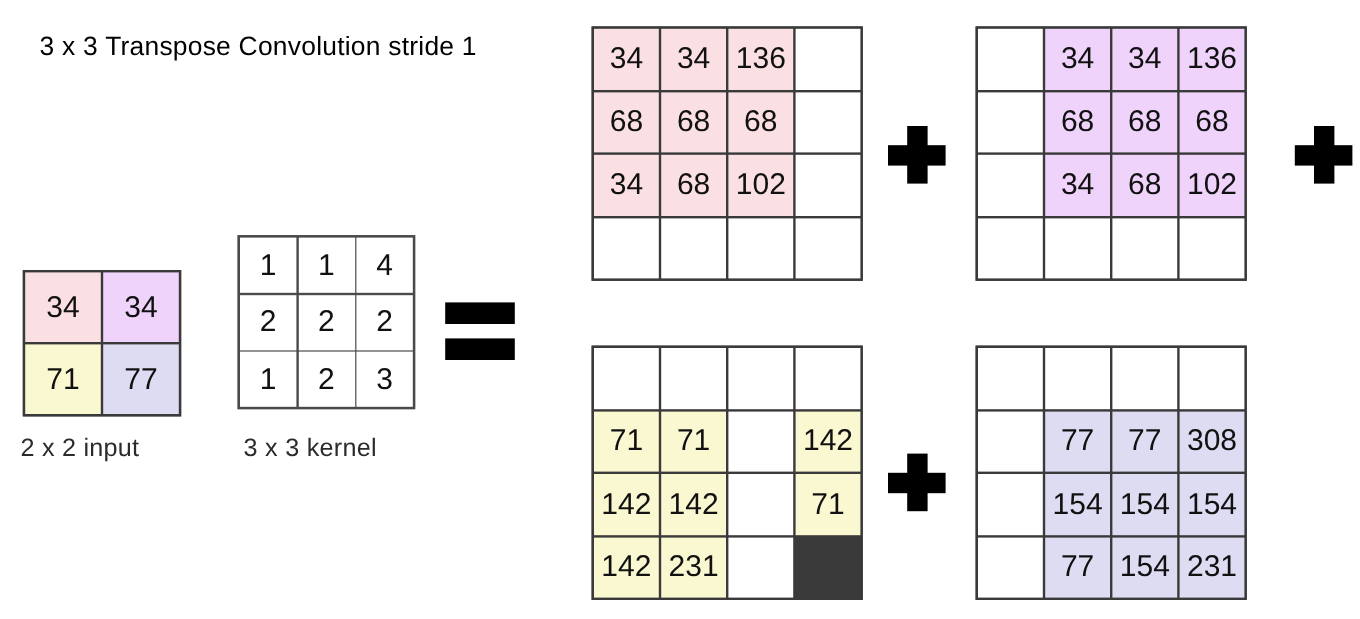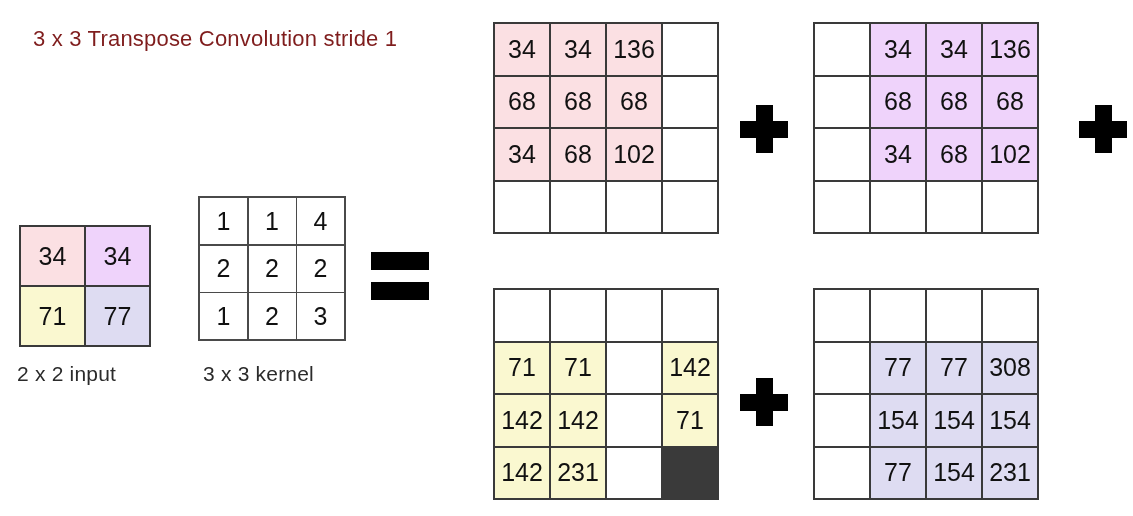--- a/index.html
+++ b/index.html
@@ -16,21 +16,21 @@
     color: #1a1a1a;
   }
 
   .abs { position: absolute; }
 
   
   .title {
     left: 33px;
     top: 26px;
     font-size: 22px;
-    color: #7f1d1d;
+    color: #000000;
     white-space: nowrap;
     letter-spacing: 0.2px;
   }
   .caption {
     font-size: 21px;
     color: #2b2b2b;
     white-space: nowrap;
     letter-spacing: 0.2px;
   }
   #caption-input  { left: 17px;  top: 362px; }

